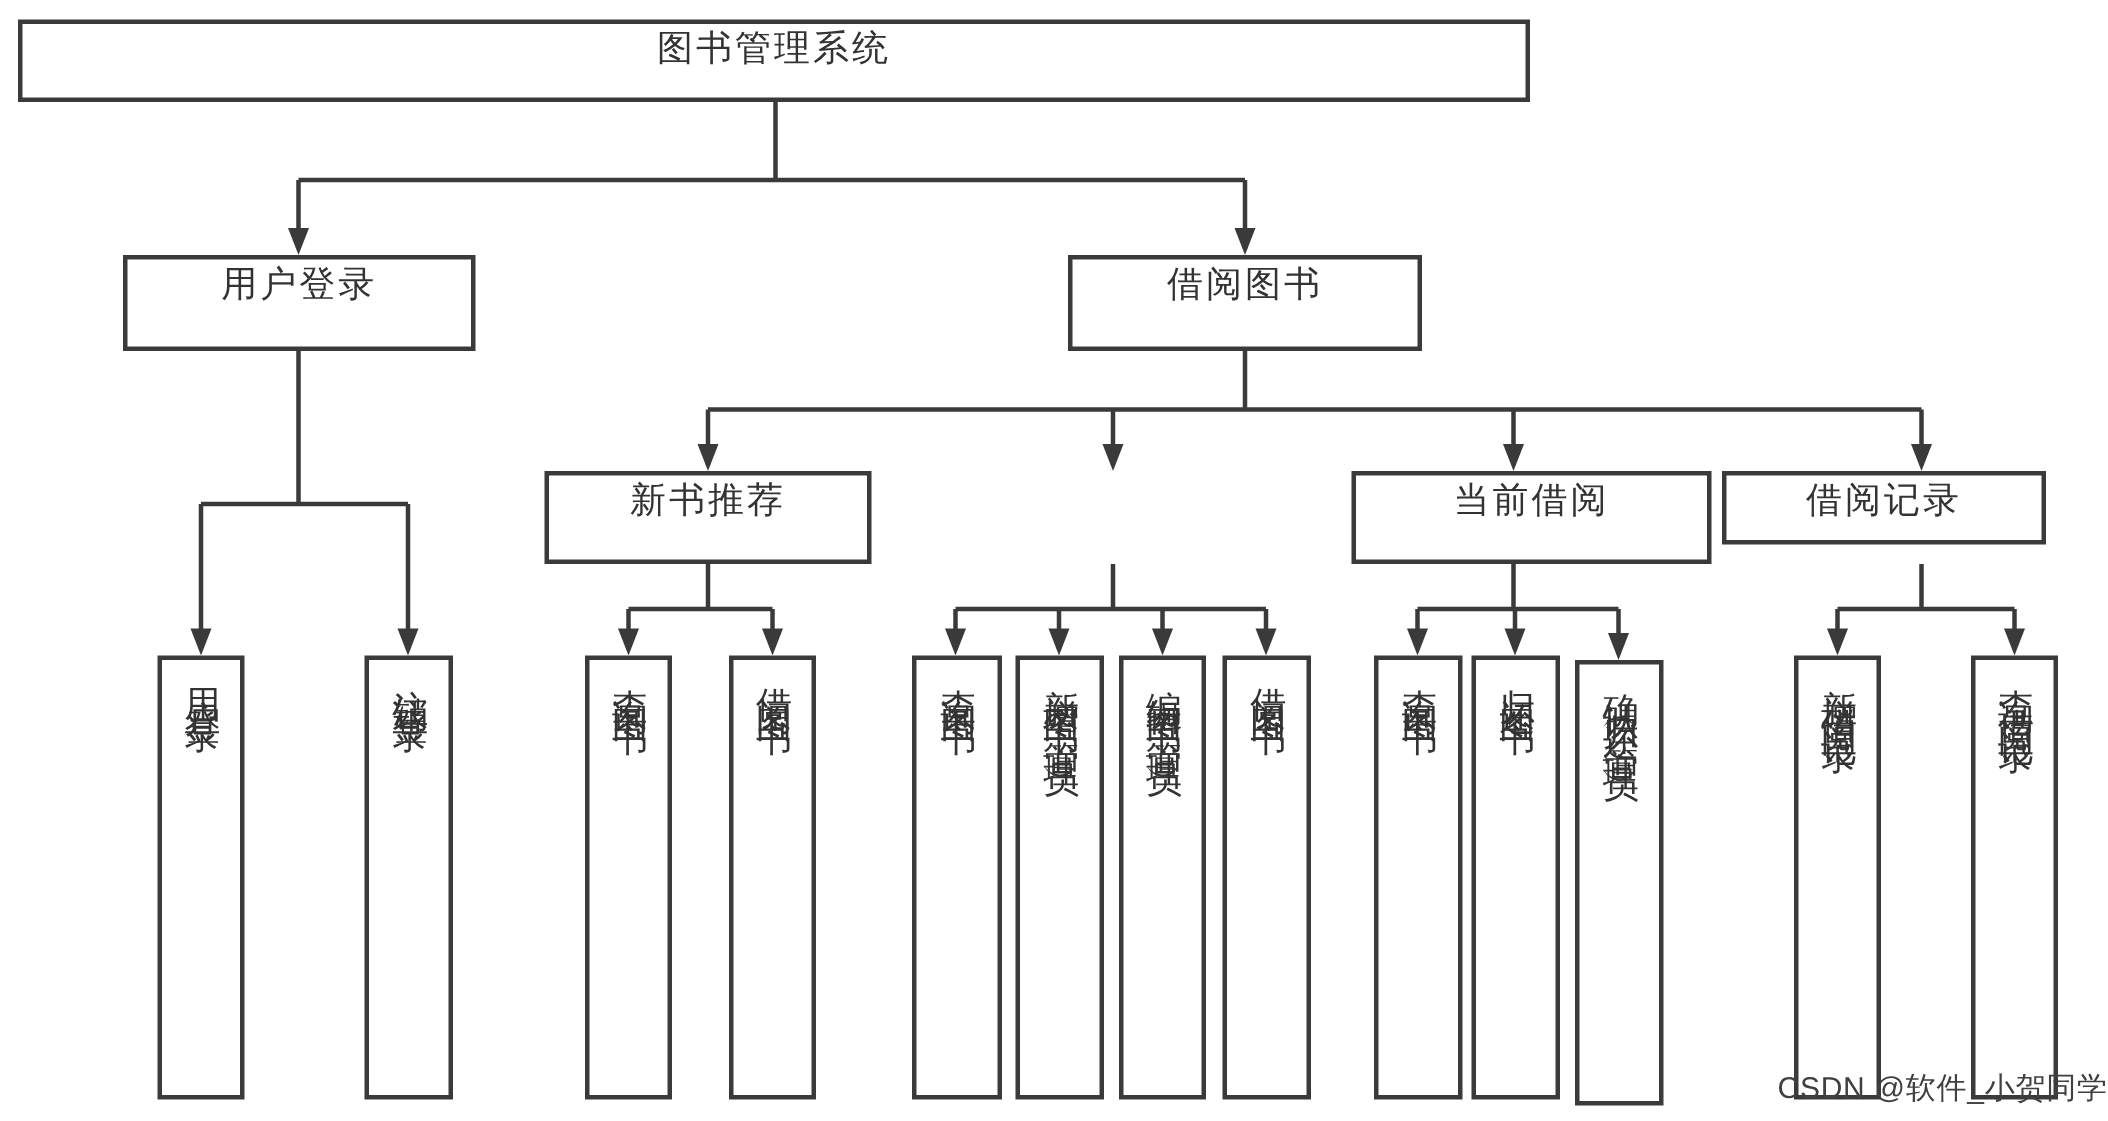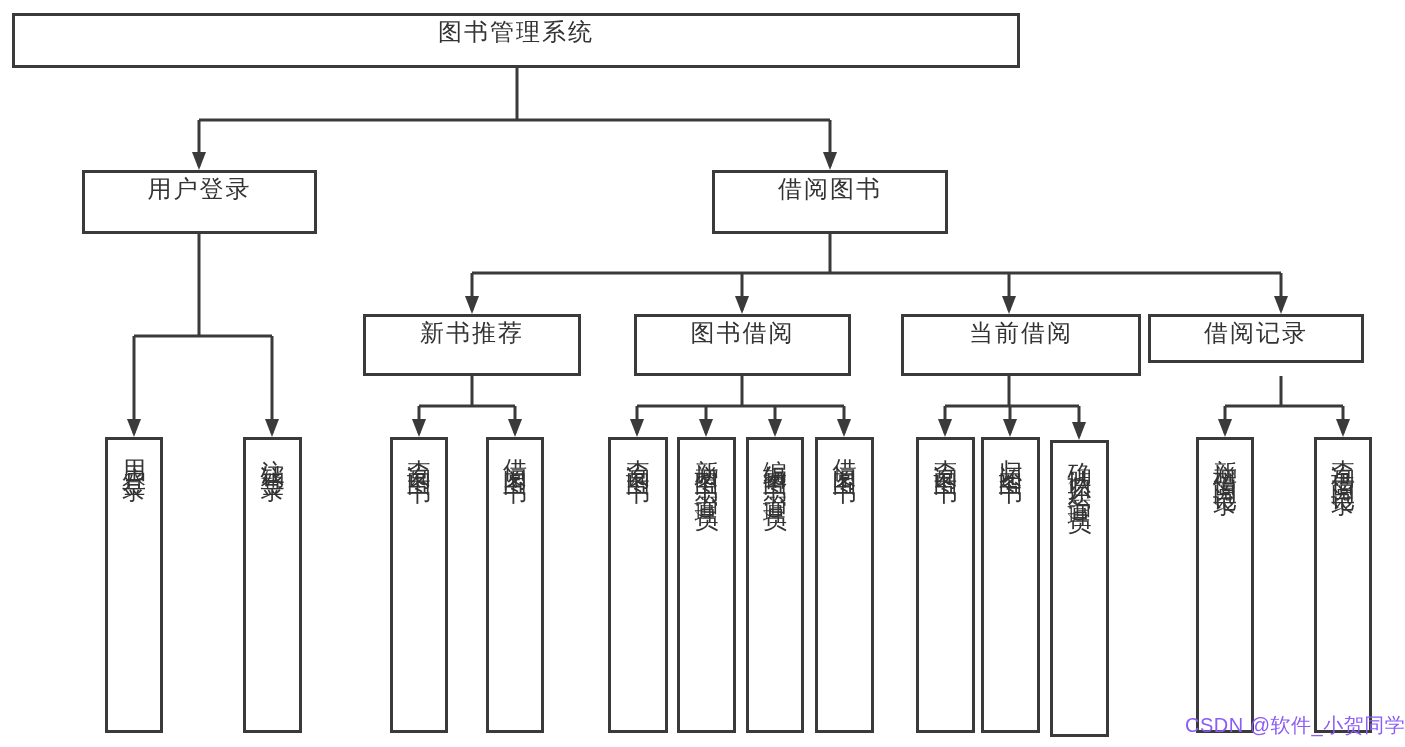--- a/index.html
+++ b/index.html
@@ -46,21 +46,21 @@
     letter-spacing: 7px;
     line-height: 1;
     white-space: nowrap;
   }
   .watermark {
     position: absolute;
     left: 1185px;
     top: 712px;
     z-index: 5;
     font-size: 20px;
-    color: #8b5cf6;
+    color: #404040;
     white-space: nowrap;
     letter-spacing: 0.5px;
   }
 </style>
 </head>
 <body>
 
 <div class="canvas">
 
   <svg class="connectors" viewBox="0 0 1405 747" xmlns="http://www.w3.org/2000/svg">
@@ -100,23 +100,20 @@
 
   <div class="box" style="left:82px; top:170px; width:235px; height:64px;">
     <span class="hlabel">用户登录</span>
   </div>
   <div class="box" style="left:712px; top:170px; width:236px; height:64px;">
     <span class="hlabel">借阅图书</span>
   </div>
 
   <div class="box" style="left:363px; top:314px; width:218px; height:62px;">
     <span class="hlabel">新书推荐</span>
-  </div>
-  <div class="box" style="left:634px; top:314px; width:217px; height:62px;">
-    <span class="hlabel">图书借阅</span>
   </div>
   <div class="box" style="left:901px; top:314px; width:240px; height:62px;">
     <span class="hlabel">当前借阅</span>
   </div>
   <div class="box" style="left:1148px; top:314px; width:216px; height:49px;">
     <span class="hlabel">借阅记录</span>
   </div>
 
   <div class="box" style="left:105px; top:437px; width:58px; height:296px;">
     <span class="vlabel">用户登录</span>

